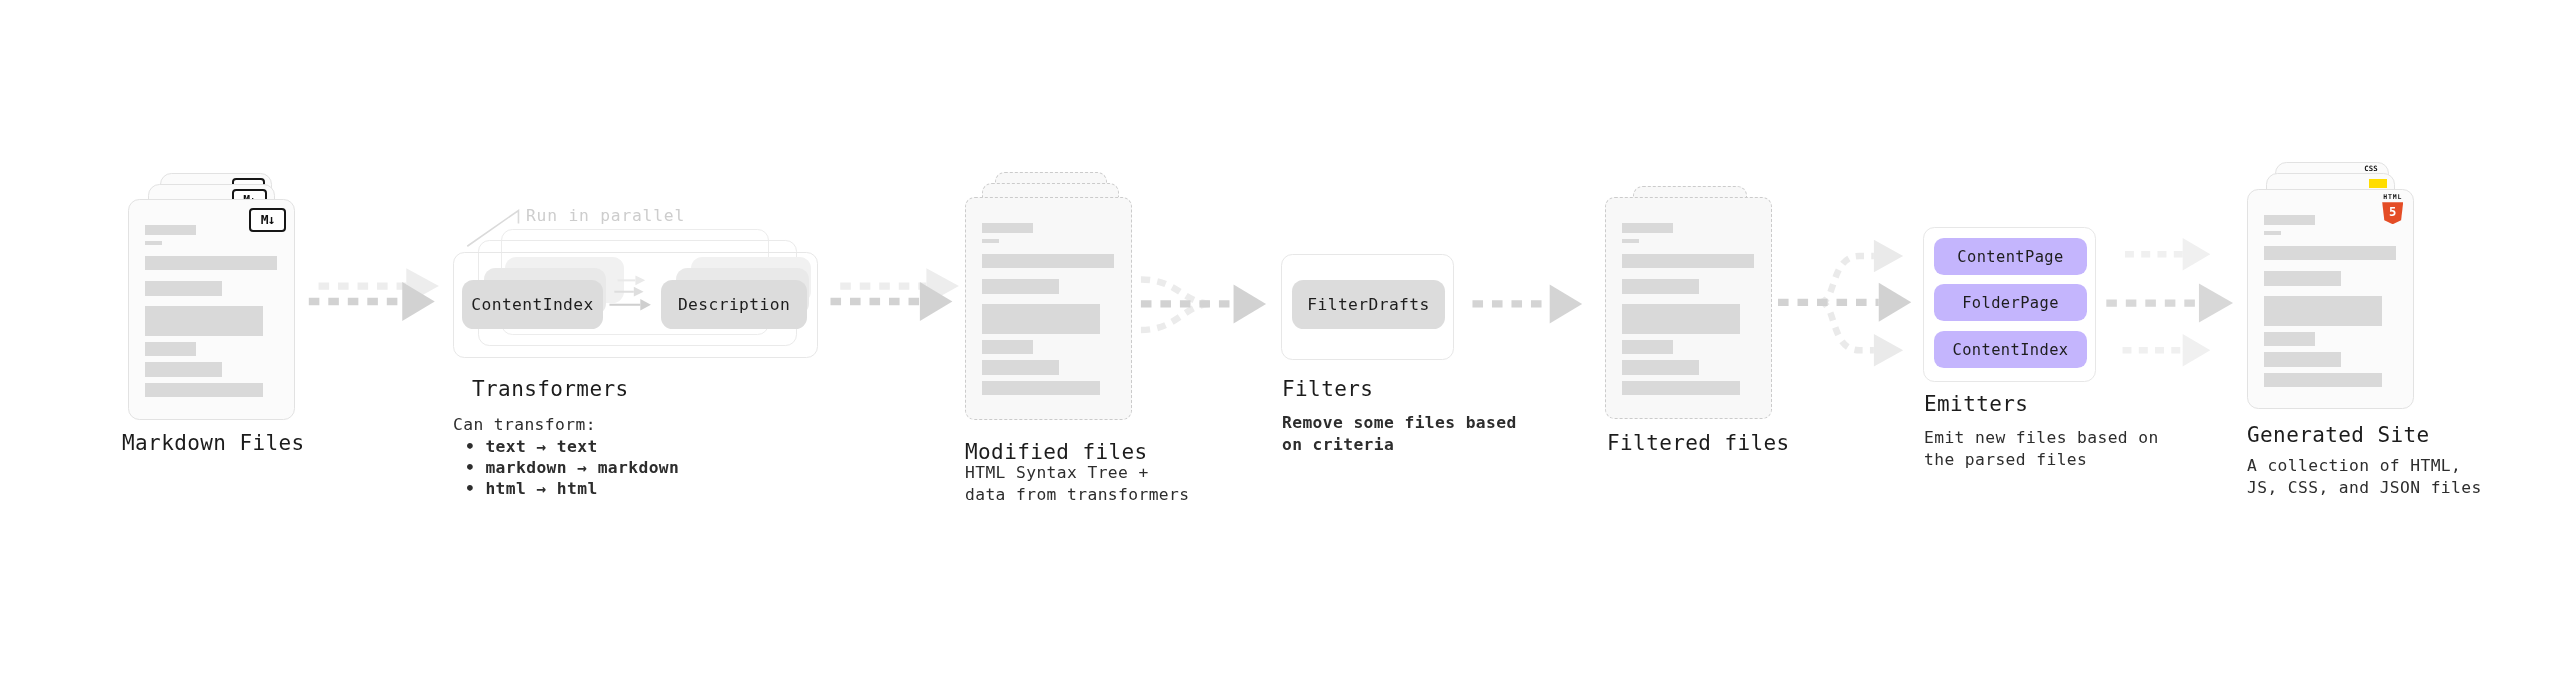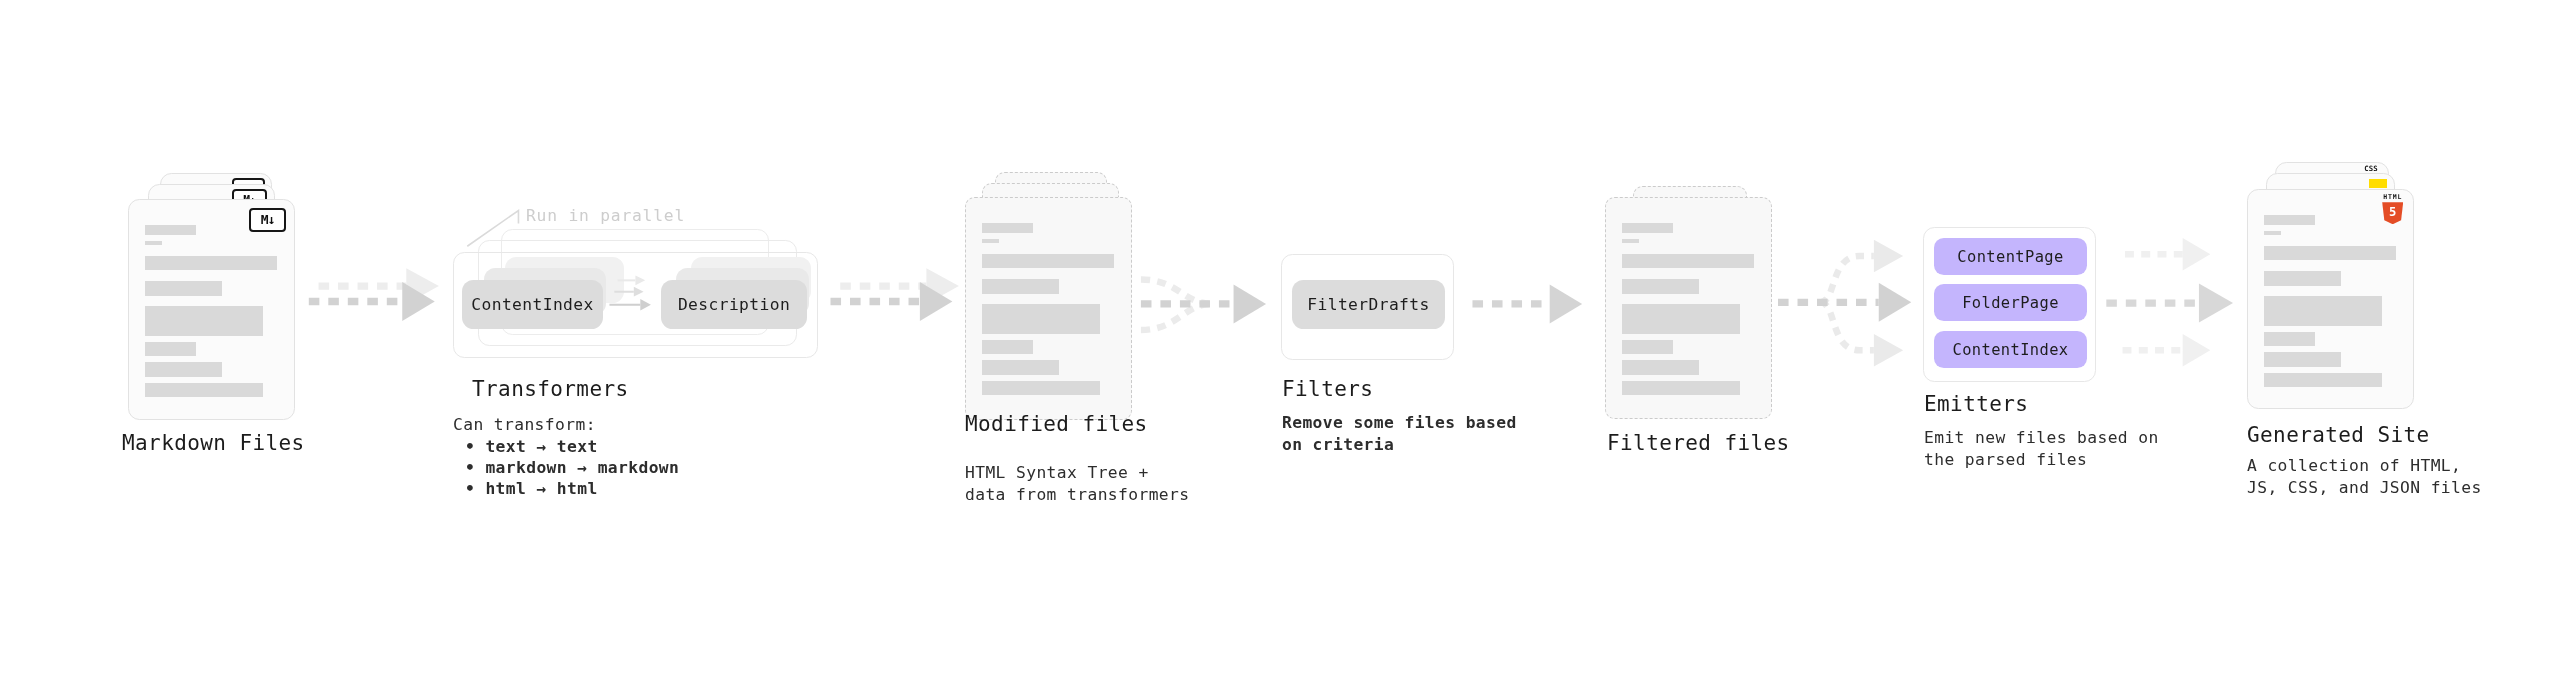--- a/index.html
+++ b/index.html
@@ -213,21 +213,21 @@
           <div class="bar" style="top: 25px; height: 9.8px; width: 51px;"></div>
           <div class="bar" style="top: 41px; height: 4.1px; width: 17px;"></div>
           <div class="bar" style="top: 56px; height: 14px; width: 132px;"></div>
           <div class="bar" style="top: 81px; height: 14.6px; width: 77px;"></div>
           <div class="bar" style="top: 106px; height: 30px; width: 118px;"></div>
           <div class="bar" style="top: 142px; height: 14px; width: 51px;"></div>
           <div class="bar" style="top: 162px; height: 14.6px; width: 77px;"></div>
           <div class="bar" style="top: 183px; height: 14px; width: 118px;"></div>
         </div>
     </div>
-    <div class="title" style="left:965px;top:412px;">Modified files</div>
+    <div class="title" style="left:965px;top:440px;">Modified files</div>
     <div class="subtitle" style="left:965px;top:462px;">HTML Syntax Tree +
 data from transformers</div>
   </div>
 
   <div>
     <div class="outline z3" style="left:1281px;top:254px;width:173px;height:106px;"></div>
     <div class="pbox" style="left:1292px;top:280px;width:153px;height:49px;">FilterDrafts</div>
     <div class="title" style="left:1282px;top:377px;">Filters</div>
     <div class="subtitle" style="left:1282px;top:412px;font-weight:bold;">Remove some files based
 on criteria</div>

